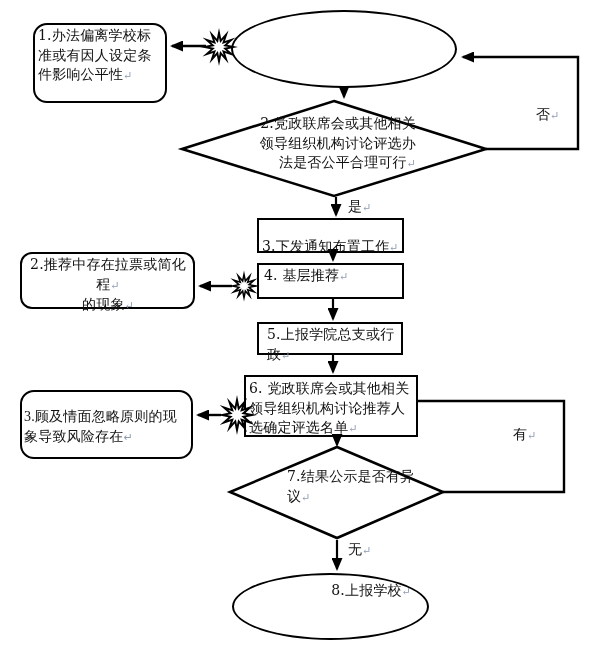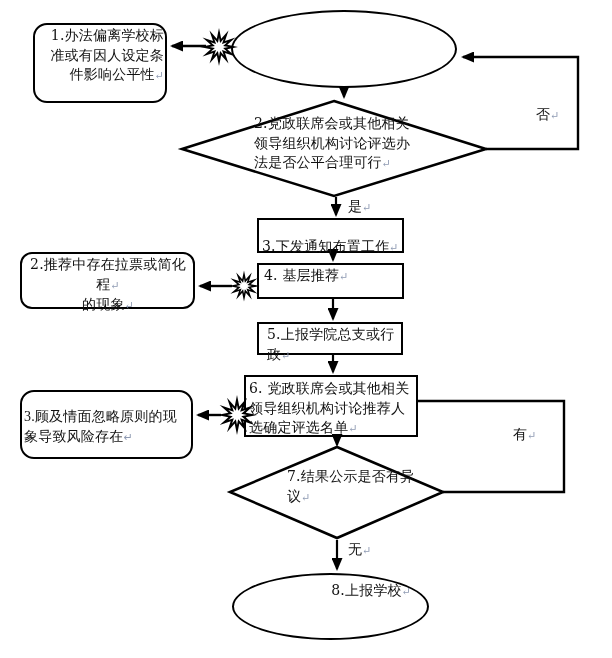--- a/index.html
+++ b/index.html
@@ -69,22 +69,22 @@
     <g transform="translate(244,286) scale(0.82)">
       <use href="#spark" fill="#000"></use>
         <use href="#spark" fill="#fff" transform="scale(0.5)"></use>
     </g>
     <g transform="translate(237,415) scale(1.05)">
       <use href="#spark" fill="#000"></use>
         <use href="#spark" fill="#fff" transform="scale(0.5)"></use>
     </g>
   </svg>
 
-  <div class="cn" style="left:38px;top:26px;width:126px;text-align:right;">1.办法偏离学校标准或有因人设定条件影响公平性<span class="pmark">↵</span></div>
-  <div class="cn" style="left:254px;top:114px;width:162px;">2.党政联席会或其他相关领导组织机构讨论评选办法是否公平合理可行<span class="pmark">↵</span></div>
+  <div class="cn" style="left:38px;top:26px;width:126px;">1.办法偏离学校标准或有因人设定条件影响公平性<span class="pmark">↵</span></div>
+  <div class="cn" style="left:254px;top:114px;width:162px;text-align:right;">2.党政联席会或其他相关领导组织机构讨论评选办法是否公平合理可行<span class="pmark">↵</span></div>
   <div class="cn" style="left:262px;top:221px;width:138px;margin-top:16px;">3.下发通知布置工作<span class="pmark">↵</span></div>
   <div class="cn" style="left:264px;top:266px;width:138px;">4. 基层推荐<span class="pmark">↵</span></div>
   <div class="cn" style="left:24px;top:255px;width:168px;text-align:center;">2.推荐中存在拉票或简化程<span class="pmark">↵</span>
 的现象<span class="pmark">↵</span></div>
   <div class="cn" style="left:267px;top:325px;width:134px;">5.上报学院总支或行政<span class="pmark">↵</span></div>
   <div class="cn" style="left:249px;top:379px;width:168px;">6. 党政联席会或其他相关领导组织机构讨论推荐人选确定评选名单<span class="pmark">↵</span></div>
   <div class="cn" style="left:24px;top:407px;width:166px;font-family:Liberation Serif, serif;">3.顾及情面忽略原则的现象导致风险存在<span class="pmark">↵</span></div>
   <div class="cn" style="left:287px;top:467px;width:128px;">7.结果公示是否有异议<span class="pmark">↵</span></div>
   <div class="cn" style="left:289px;top:581px;width:122px;text-align:right;">8.上报学校<span class="pmark">↵</span></div>
 

